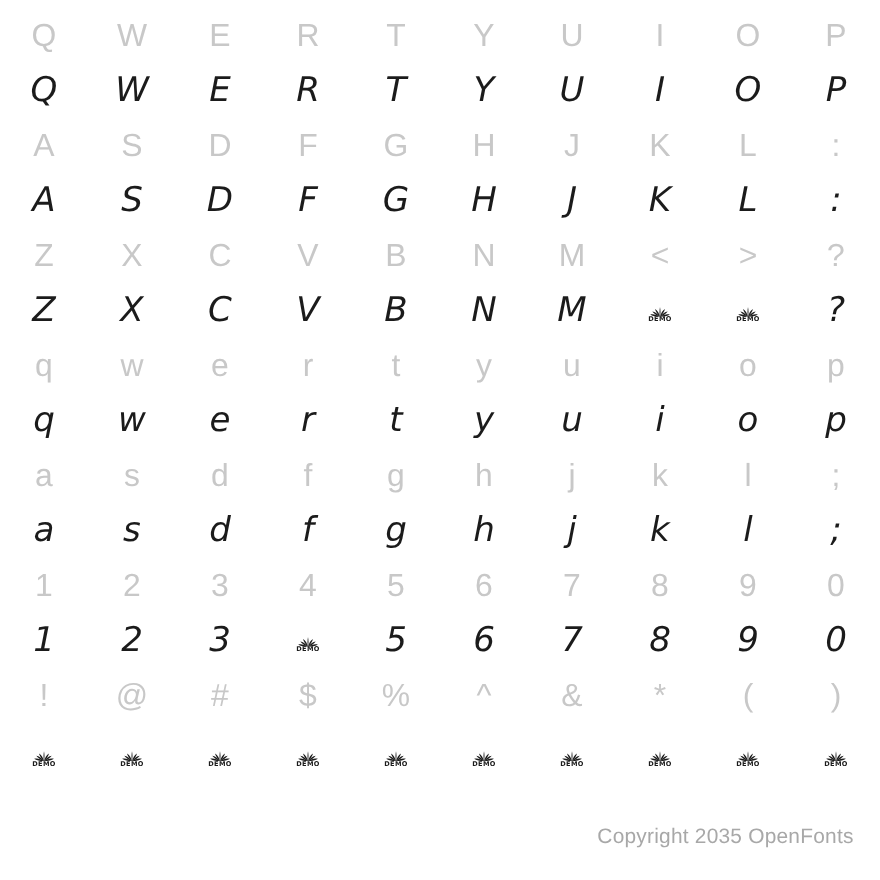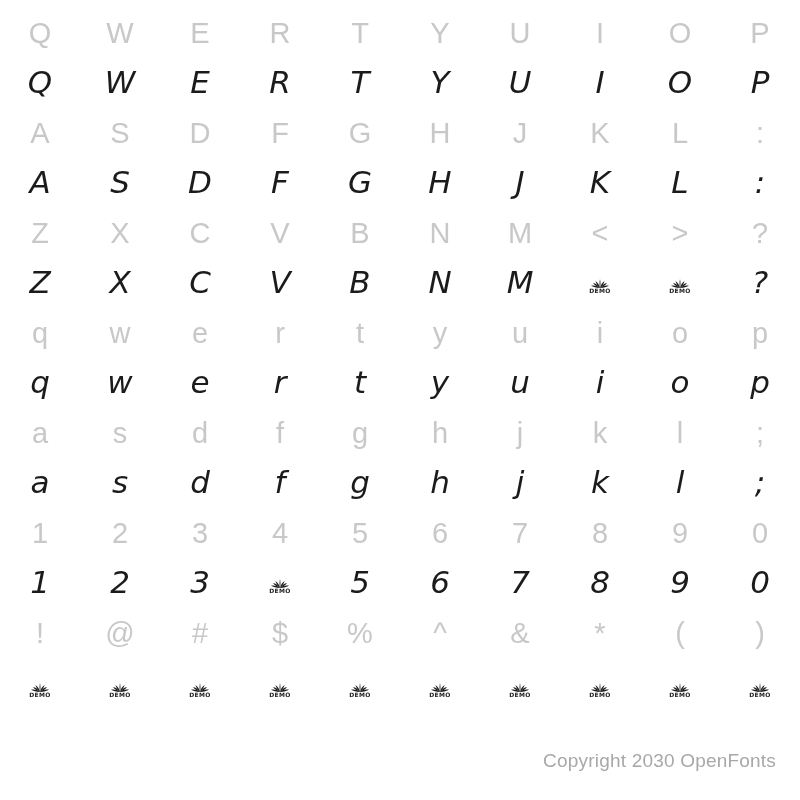--- a/index.html
+++ b/index.html
@@ -410,14 +410,14 @@
                 <path d="M13 16c-2.3-2.3-3.8-4.6-4.6-7.1 2.2 1.4 3.8 3.6 4.6 7.1z"></path>
                 <path d="M13 16c2.3-2.3 3.8-4.6 4.6-7.1-2.2 1.4-3.8 3.6-4.6 7.1z"></path>
                 <path d="M13 16c-3.2-1.3-5.5-2.9-7-4.9 2.6 0.5 5 1.9 7 4.9z"></path>
                 <path d="M13 16c3.2-1.3 5.5-2.9 7-4.9-2.6 0.5-5 1.9-7 4.9z"></path>
                 <path d="M13 16c-3.9-0.2-6.9-0.9-9-2.2 2.9-0.6 5.9 0 9 2.2z"></path>
                 <path d="M13 16c3.9-0.2 6.9-0.9 9-2.2-2.9-0.6-5.9 0-9 2.2z"></path>
               </g>
             </svg><span class="word">DEMO</span></span></div>
       </div>
     </div>
-  <div id="copyright">Copyright 2030 OpenFonts</div>
+  <div id="copyright">Copyright 2035 OpenFonts</div>
 </div>
 
 </body></html>

